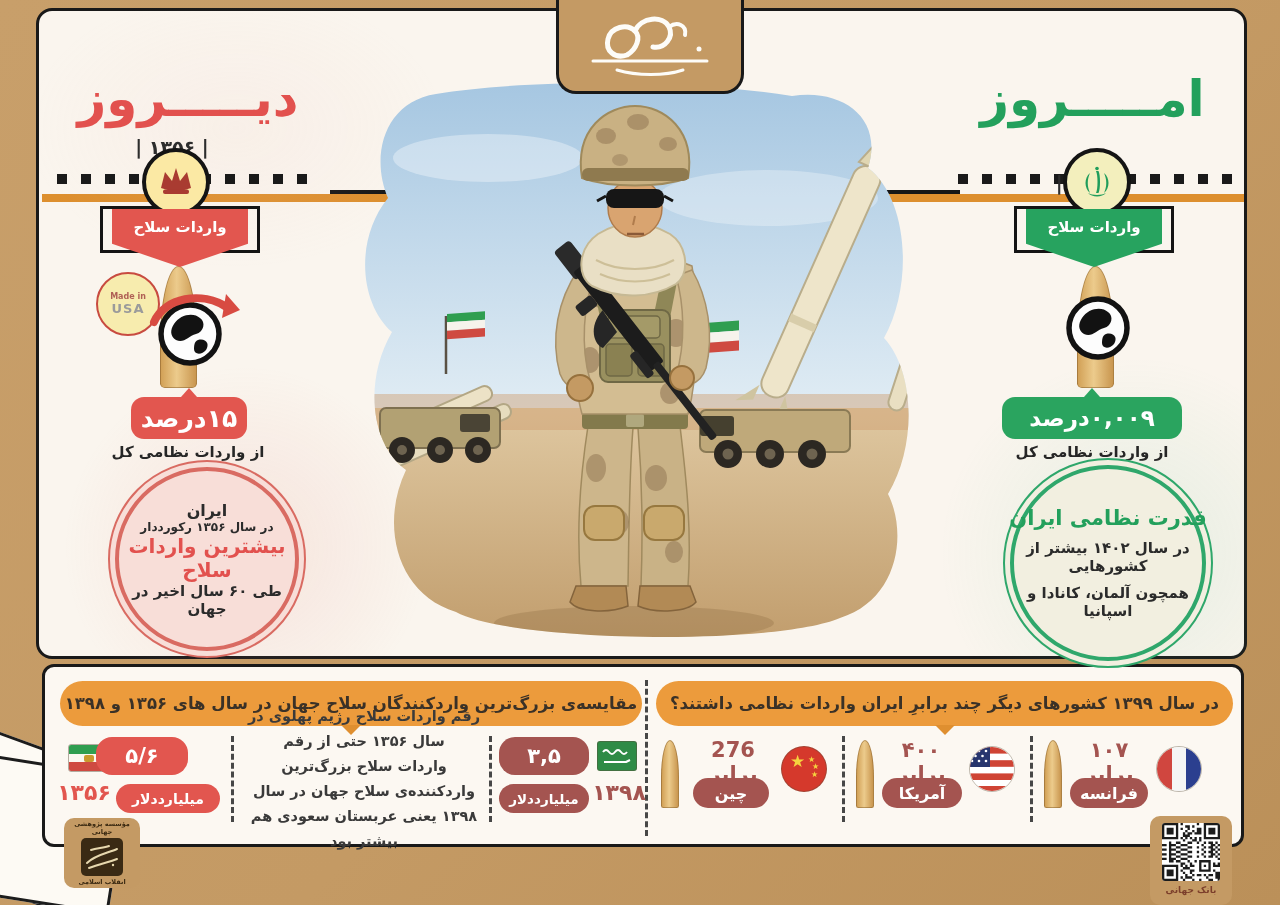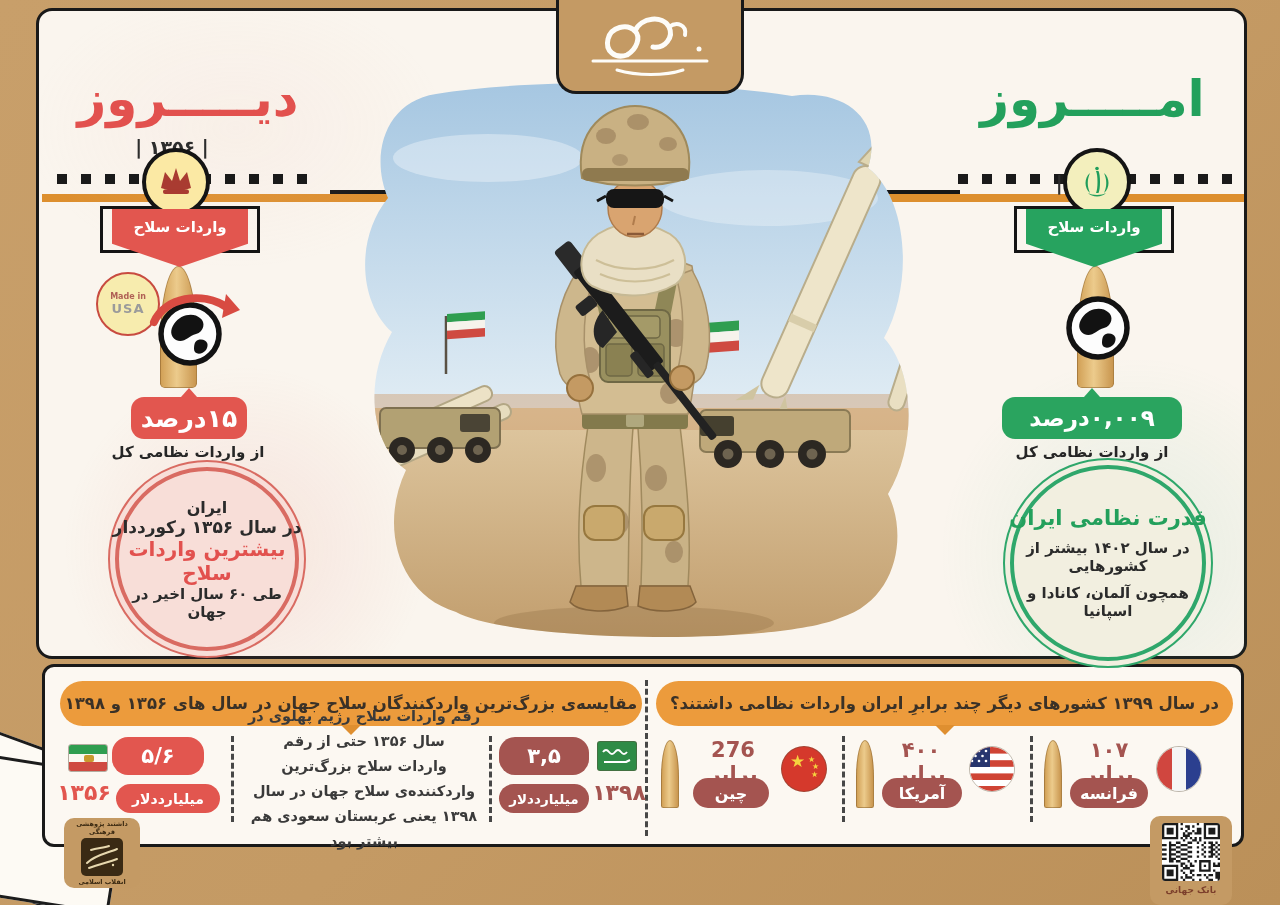--- a/index.html
+++ b/index.html
@@ -123,21 +123,21 @@
 
   <div class="abs ctr statbadge badge-red" style="left:131px;top:397px;width:116px;font-size:25px;">
     <span>۱۵درصد</span>
   </div>
   <div class="abs ctr statcap" style="left:93px;top:443px;width:190px;">از واردات نظامی کل جهان</div>
 
   <div class="abs bigcirc col" style="left:108px;top:460px;width:198px;height:198px;border:2px solid #d96b62;background:#f8ded8;">
     <div class="inner" style="border-color:#d96b62;"></div>
     <div class="col" style="position:relative;z-index:2;gap:0;">
       <span style="font-weight:bold;font-size:16px;color:#2b2b2b;">ایران</span>
-      <span style="font-weight:bold;font-size:17px;color:#2b2b2b;">در سال ۱۳۵۶ رکورددار</span>
+      <span style="font-weight:bold;font-size:12px;color:#2b2b2b;">در سال ۱۳۵۶ رکورددار</span>
       <span style="font-weight:bold;font-size:20px;color:#e2514e;">بیشترین واردات سلاح</span>
       <span style="font-weight:bold;font-size:15px;color:#2b2b2b;">طی ۶۰ سال اخیر در جهان</span>
     </div>
   </div>
 
   <div class="abs ctr title" style="left:950px;top:64px;width:285px;height:70px;color:#23a05c;z-index:3;">امـــــروز</div>
   <div class="abs ctr yeartag" style="left:950px;top:134px;width:285px;height:26px;z-index:3;margin-top:36px;">| ۱۳۹۹ |</div>
 
   <div class="abs ycirc ctr" style="left:1063px;top:148px;background:#f3efbd;">
     <svg width="40" height="40" viewBox="0 0 40 40">
@@ -316,21 +316,21 @@
 
   <div class="abs ctr banner" style="left:60px;top:681px;width:582px;height:45px;">مقایسه‌ی بزرگ‌ترین واردکنندگان سلاح جهان در سال های ۱۳۵۶ و ۱۳۹۸</div>
 
   <div class="abs flag-rect" style="left:68px;top:744px;width:40px;height:28px;">
     <div style="height:33.3%;background:#2f9e50;"></div>
     <div style="height:33.4%;background:#fbf8f1;position:relative;">
       <div class="abs" style="left:15px;top:1px;width:10px;height:7px;background:#c9992e;border-radius:2px;"></div>
     </div>
     <div style="height:33.3%;background:#cf4a41;"></div>
   </div>
-  <div class="abs ctr mbadge" style="left:112px;top:737px;width:92px;height:38px;background:#e2564f;font-size:21px;">
+  <div class="abs ctr mbadge" style="left:96px;top:737px;width:92px;height:38px;background:#e2564f;font-size:21px;">
     <span>۵/۶</span>
   </div>
   <div class="abs ctr yeartxt" style="left:54px;top:780px;width:60px;color:#e2564f;">۱۳۵۶</div>
   <div class="abs ctr mbadge" style="left:116px;top:784px;width:104px;height:29px;background:#e2564f;font-size:14px;">
     <span>میلیارددلار</span>
   </div>
 
   <div class="abs vdash" style="left:231px;top:736px;height:86px;"></div>
 
   <div class="abs col note" style="left:243px;top:737px;width:242px;height:84px;">
@@ -406,21 +406,21 @@
   <div class="abs ctr mbadge maroon" style="left:1070px;top:778px;width:78px;height:30px;font-size:16px;">
     <span>فرانسه</span>
   </div>
   <div class="abs flag-circ" style="left:1156px;top:746px;width:46px;height:46px;display:flex;">
     <div style="width:33.3%;background:#2b3f8f;"></div>
     <div style="width:33.4%;background:#f5f5f5;"></div>
     <div style="width:33.3%;background:#d0463f;"></div>
   </div>
 
   <div class="abs col tab-tan" style="left:64px;top:818px;width:76px;height:70px;gap:2px;">
-    <span style="font-size:6.5px;color:#3b2a12;font-weight:bold;">داشتند پژوهشی فرهنگی</span>
+    <span style="font-size:6.5px;color:#3b2a12;font-weight:bold;">مؤسسه پژوهشی جهانی</span>
     <svg width="42" height="38" viewBox="0 0 42 38">
       <rect width="42" height="38" rx="5" fill="#3a2a14"></rect>
       <g stroke="#e7d8ae" stroke-width="2" fill="none" stroke-linecap="round">
         <path d="M6,25 C14,17 27,15 36,11"></path>
         <path d="M8,30 C18,26 29,24 36,21"></path>
         <path d="M10,12 C16,10 23,10 28,8"></path>
         <circle cx="32" cy="27" r="1.2" fill="#e7d8ae" stroke="none"></circle>
       </g>
     </svg>
     <span style="font-size:6.5px;color:#3b2a12;font-weight:bold;">انقلاب اسلامی</span>

